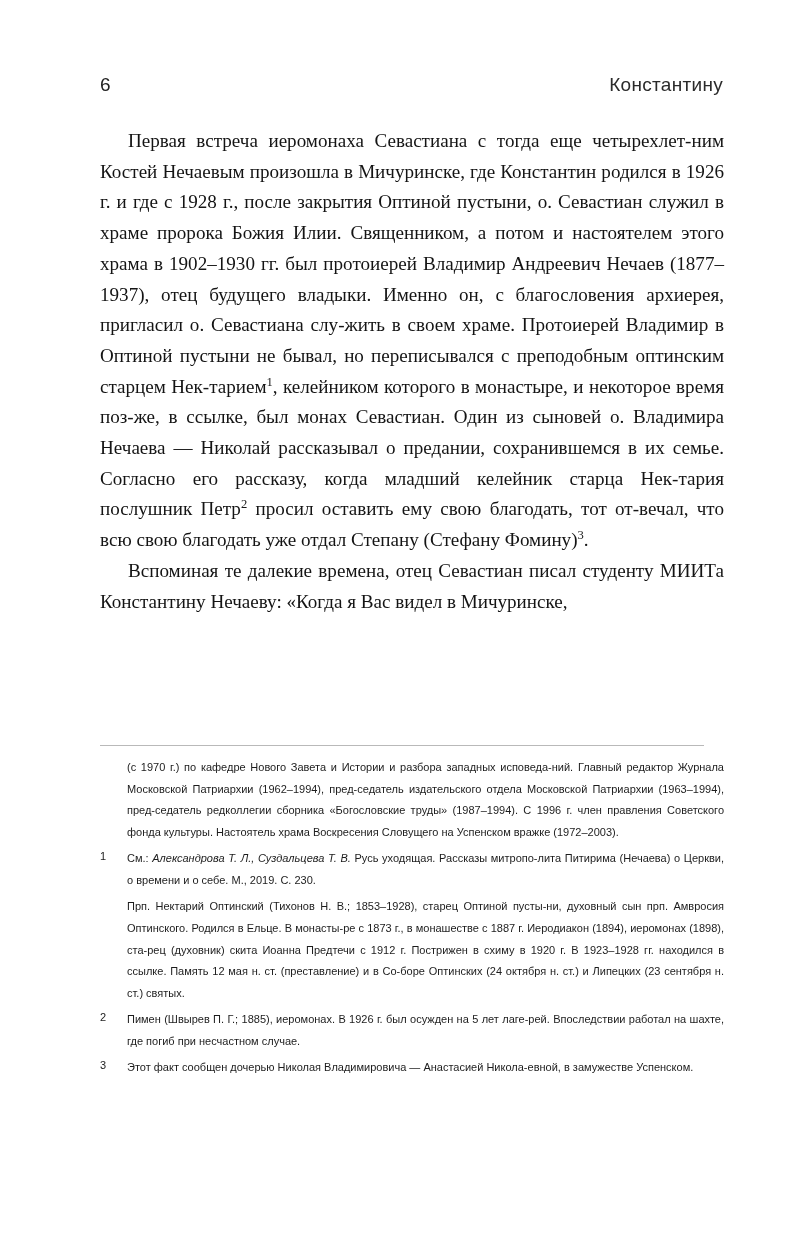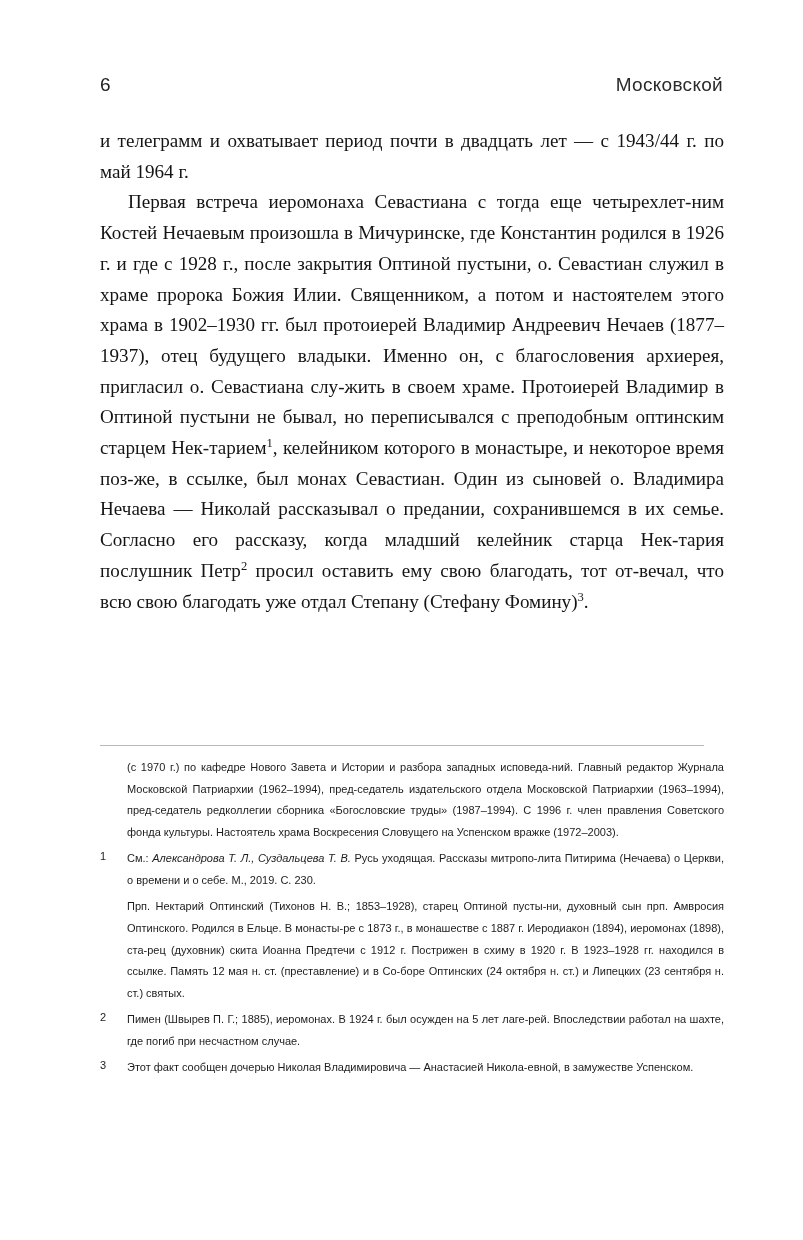--- a/index.html
+++ b/index.html
@@ -118,46 +118,46 @@
   .fn-text i, .fn-text em {
   }
 </style>
 </head>
 <body>
 
 <div class="page">
 
   <div class="runhead">
     <span class="folio">6</span>
-    <span class="runhead-title">Московской</span>
+    <span class="runhead-title">Константину</span>
   </div>
 
   <div class="bodyblock">
-      <p>и телеграмм и охватывает период почти в двадцать лет — с 1943/44 г. по май 1964 г.</p>
       <p class="indent">Первая встреча иеромонаха Севастиана с тогда еще четырехлет-ним Костей Нечаевым произошла в Мичуринске, где Константин родился в 1926 г. и где с 1928 г., после закрытия Оптиной пустыни, о. Севастиан служил в храме пророка Божия Илии. Священником, а потом и настоятелем этого храма в 1902–1930 гг. был протоиерей Владимир Андреевич Нечаев (1877–1937), отец будущего владыки. Именно он, с благословения архиерея, пригласил о. Севастиана слу-жить в своем храме. Протоиерей Владимир в Оптиной пустыни не бывал, но переписывался с преподобным оптинским старцем Нек-тарием<sup class="fnref">1</sup>, келейником которого в монастыре, и некоторое время поз-же, в ссылке, был монах Севастиан. Один из сыновей о. Владимира Нечаева — Николай рассказывал о предании, сохранившемся в их семье. Согласно его рассказу, когда младший келейник старца Нек-тария послушник Петр<sup class="fnref">2</sup> просил оставить ему свою благодать, тот от-вечал, что всю свою благодать уже отдал Степану (Стефану Фомину)<sup class="fnref">3</sup>.</p>
+      <p class="indent">Вспоминая те далекие времена, отец Севастиан писал студенту МИИТа Константину Нечаеву: «Когда я Вас видел в Мичуринске,</p>
     </div>
 
   <div class="fn-rule"></div>
 
   <div class="footnotes">
       <div class="fn">
         <span class="fn-num"></span>
         <div class="fn-text">(с 1970 г.) по кафедре Нового Завета и Истории и разбора западных исповеда-ний. Главный редактор Журнала Московской Патриархии (1962–1994), пред-седатель издательского отдела Московской Патриархии (1963–1994), пред-седатель редколлегии сборника «Богословские труды» (1987–1994). С 1996 г. член правления Советского фонда культуры. Настоятель храма Воскресения Словущего на Успенском вражке (1972–2003).</div>
       </div>
       <div class="fn">
         <span class="fn-num">1</span>
         <div class="fn-text">См.: <i>Александрова Т. Л., Суздальцева Т. В.</i> Русь уходящая. Рассказы митропо-лита Питирима (Нечаева) о Церкви, о времени и о себе. М., 2019. С. 230.</div>
       </div>
       <div class="fn">
         <span class="fn-num"></span>
         <div class="fn-text">Прп. Нектарий Оптинский (Тихонов Н. В.; 1853–1928), старец Оптиной пусты-ни, духовный сын прп. Амвросия Оптинского. Родился в Ельце. В монасты-ре с 1873 г., в монашестве с 1887 г. Иеродиакон (1894), иеромонах (1898), ста-рец (духовник) скита Иоанна Предтечи с 1912 г. Пострижен в схиму в 1920 г. В 1923–1928 гг. находился в ссылке. Память 12 мая н. ст. (преставление) и в Со-боре Оптинских (24 октября н. ст.) и Липецких (23 сентября н. ст.) святых.</div>
       </div>
       <div class="fn">
         <span class="fn-num">2</span>
-        <div class="fn-text">Пимен (Швырев П. Г.; 1885), иеромонах. В 1924 г. был осужден на 5 лет лаге-рей. Впоследствии работал на шахте, где погиб при несчастном случае.</div>
+        <div class="fn-text">Пимен (Швырев П. Г.; 1885), иеромонах. В 1926 г. был осужден на 5 лет лаге-рей. Впоследствии работал на шахте, где погиб при несчастном случае.</div>
       </div>
       <div class="fn">
         <span class="fn-num">3</span>
         <div class="fn-text">Этот факт сообщен дочерью Николая Владимировича — Анастасией Никола-евной, в замужестве Успенском.</div>
       </div>
     </div>
 
 </div>
 
 </body></html>

